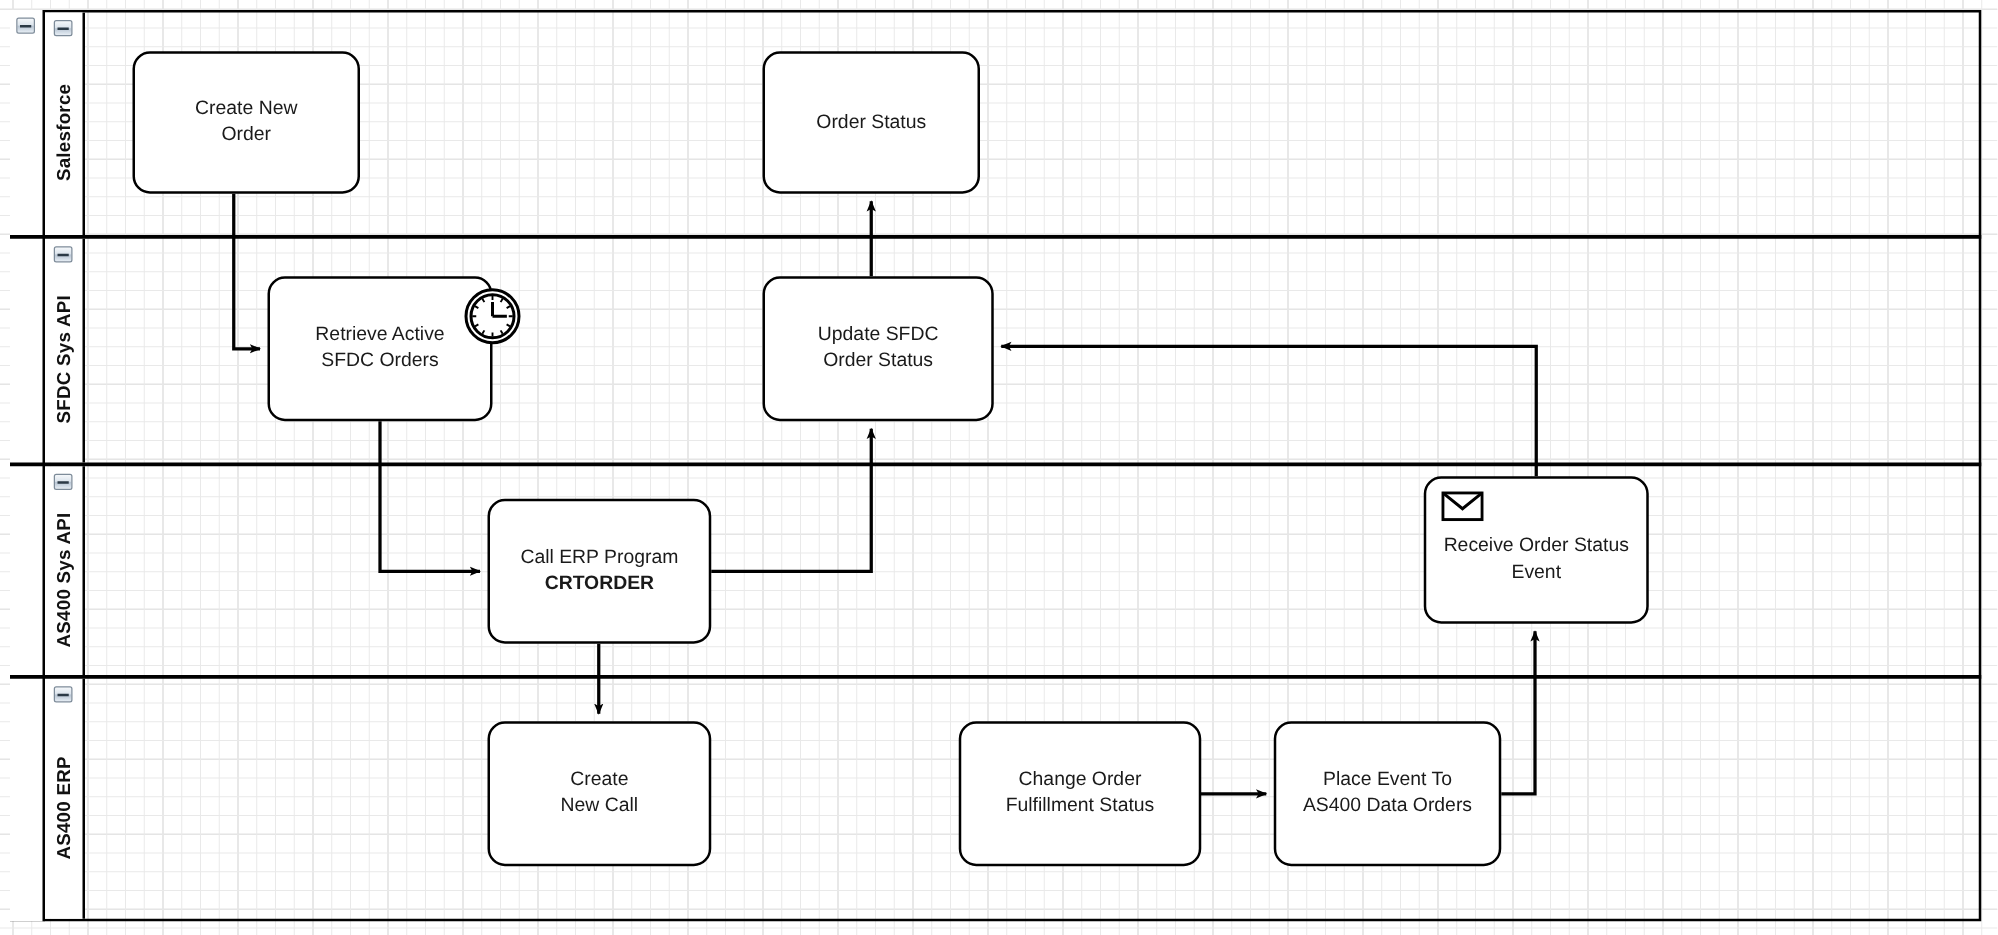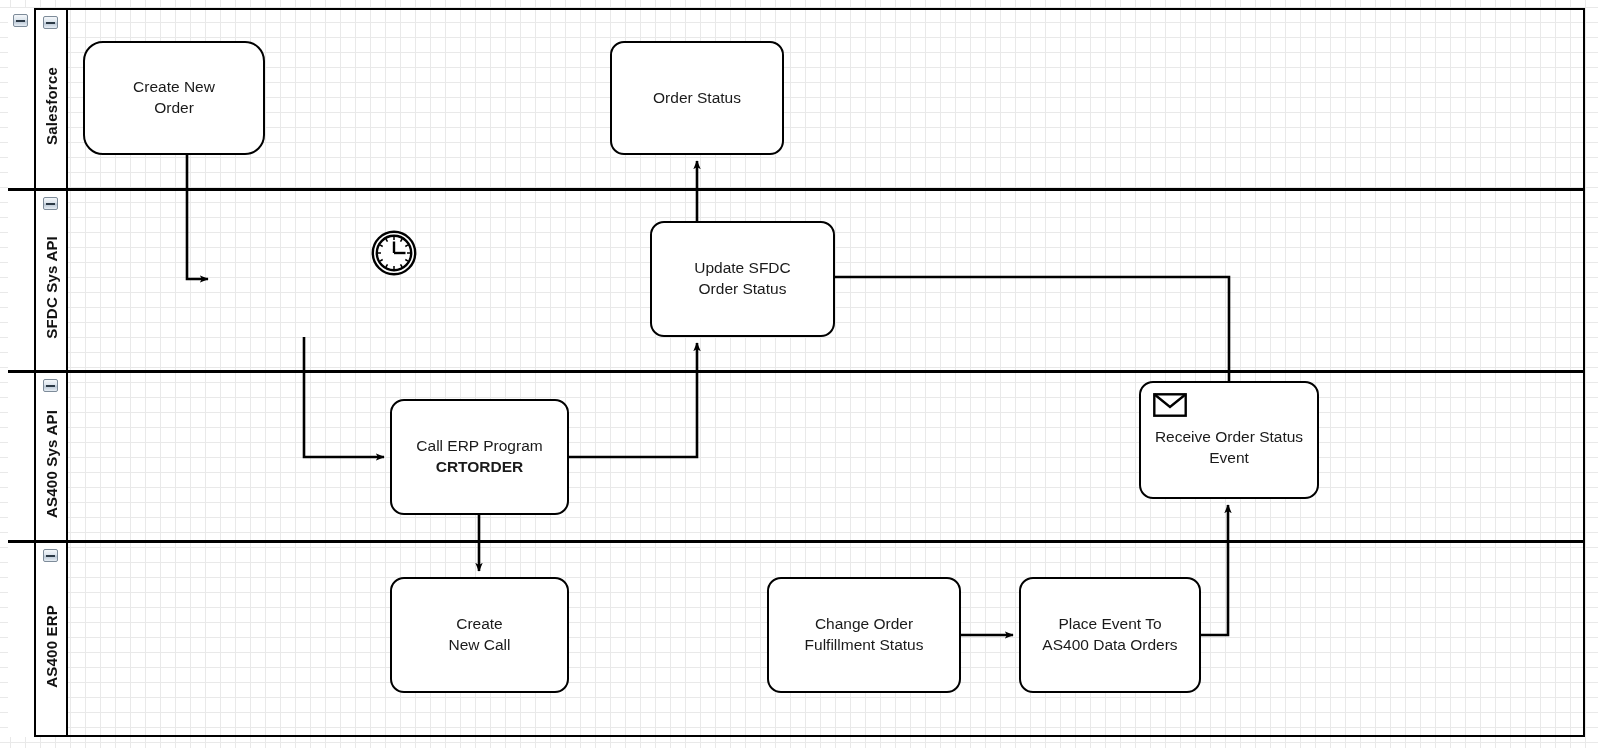--- a/index.html
+++ b/index.html
@@ -211,29 +211,33 @@
         <path d="M 304,337 L 304,457 L 384,457" marker-end="url(#arrowhead)"></path>
         <path d="M 479,515 L 479,571" marker-end="url(#arrowhead)"></path>
         <path d="M 569,457 L 697,457 L 697,343" marker-end="url(#arrowhead)"></path>
         <path d="M 697,221 L 697,161" marker-end="url(#arrowhead)"></path>
         <path d="M 946,635 L 1013,635" marker-end="url(#arrowhead)"></path>
         <path d="M 1201,635 L 1228,635 L 1228,505" marker-end="url(#arrowhead)"></path>
         <path d="M 1229,381 L 1229,277 L 801,277" marker-end="url(#arrowhead)"></path>
       </g>
   </svg>
 
-  <div class="task" style="left:83px; top:41px; width:182px; height:114px;border-radius:20px;">
+  <div class="task" style="left:106px; top:41px; width:182px; height:114px;">
     <span class="task-text">Create New
 Order</span>
   </div>
 
   <div class="task" style="left:610px; top:41px; width:174px; height:114px;">
     <span class="task-text">Order Status</span>
   </div>
 
+  <div class="task" style="left:214px; top:221px; width:180px; height:116px;">
+    <span class="task-text">Retrieve Active
+SFDC Orders</span>
+  </div>
   <svg class="timer-event" style="left:371px; top:230px;" viewBox="0 0 46 46">
     <circle cx="23" cy="23" r="21.2" fill="#ffffff" stroke="#000000" stroke-width="2.4"></circle>
     <circle cx="23" cy="23" r="17.2" fill="#ffffff" stroke="#000000" stroke-width="2.4"></circle>
     <g stroke="#000000" stroke-width="1.5">
       <line x1="23" y1="6.8" x2="23" y2="10"></line>
       <line x1="31.1" y1="9" x2="29.5" y2="11.7"></line>
       <line x1="37" y1="14.9" x2="34.3" y2="16.5"></line>
       <line x1="39.2" y1="23" x2="36" y2="23"></line>
       <line x1="37" y1="31.1" x2="34.3" y2="29.5"></line>
       <line x1="31.1" y1="37" x2="29.5" y2="34.3"></line>
@@ -241,21 +245,21 @@
       <line x1="14.9" y1="37" x2="16.5" y2="34.3"></line>
       <line x1="9" y1="31.1" x2="11.7" y2="29.5"></line>
       <line x1="6.8" y1="23" x2="10" y2="23"></line>
       <line x1="9" y1="14.9" x2="11.7" y2="16.5"></line>
       <line x1="14.9" y1="9" x2="16.5" y2="11.7"></line>
     </g>
     <line x1="23" y1="23" x2="23" y2="11.5" stroke="#000000" stroke-width="2.4"></line>
     <line x1="23" y1="23" x2="34.5" y2="23" stroke="#000000" stroke-width="2.4"></line>
   </svg>
 
-  <div class="task" style="left:610px; top:221px; width:185px; height:116px;margin-left:40px;">
+  <div class="task" style="left:610px; top:221px; width:185px; height:116px;">
     <span class="task-text">Update SFDC
 Order Status</span>
   </div>
 
   <div class="task task-msg" style="left:1139px; top:381px; width:180px; height:118px;">
     <svg class="envelope-icon" viewBox="0 0 34 24">
       <rect x="1.3" y="1.3" width="31.4" height="21.4" fill="#ffffff" stroke="#000000" stroke-width="2.4"></rect>
       <polyline points="1.3,1.3 17,14 32.7,1.3" fill="none" stroke="#000000" stroke-width="2.4"></polyline>
     </svg>
     <span class="task-text">Receive Order Status

